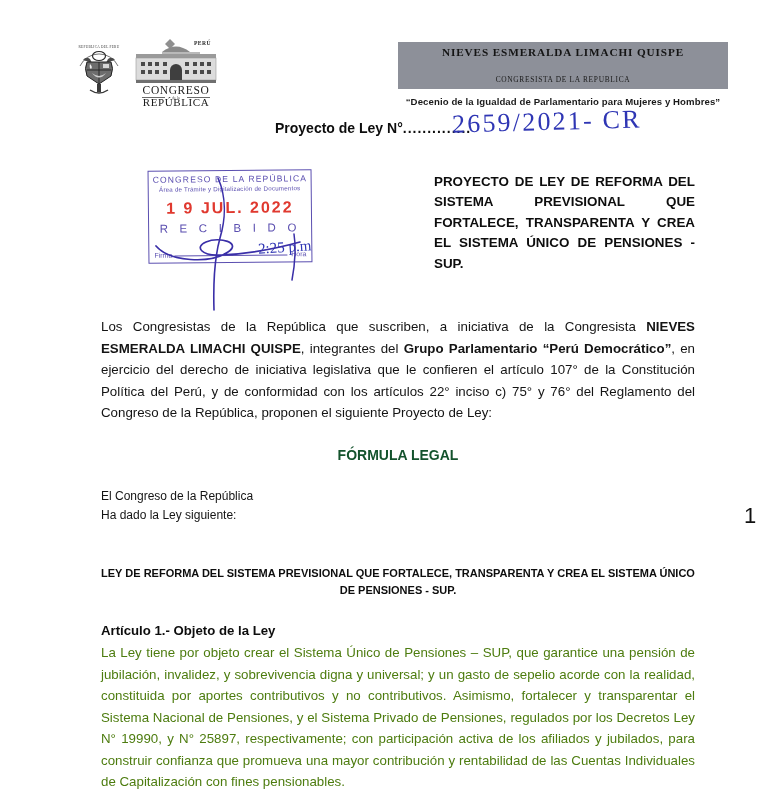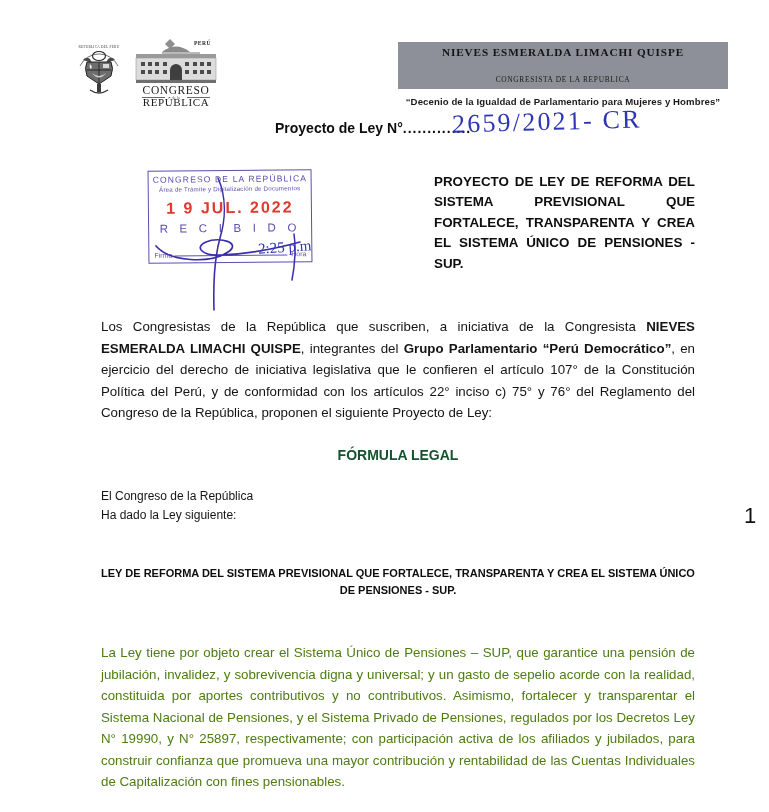--- a/index.html
+++ b/index.html
@@ -347,17 +347,18 @@
   </div>
 
   <div class="formula">FÓRMULA LEGAL</div>
   <div class="congreso-lines">
     <div>El Congreso de la República</div>
     <div>Ha dado la Ley siguiente:</div>
   </div>
 
   <div class="law-title">LEY DE REFORMA DEL SISTEMA PREVISIONAL QUE FORTALECE, TRANSPARENTA Y CREA EL SISTEMA ÚNICO DE PENSIONES - SUP.</div>
 
+  <div class="art-head">Artículo 1.- Objeto de la Ley</div>
   <div class="art-body">La Ley tiene por objeto crear el Sistema Único de Pensiones – SUP, que garantice una pensión de jubilación, invalidez, y sobrevivencia digna y universal; y un gasto de sepelio acorde con la realidad, constituida por aportes contributivos y no contributivos. Asimismo, fortalecer y transparentar el Sistema Nacional de Pensiones, y el Sistema Privado de Pensiones, regulados por los Decretos Ley N° 19990, y N° 25897, respectivamente; con participación activa de los afiliados y jubilados, para construir confianza que promueva una mayor contribución y rentabilidad de las Cuentas Individuales de Capitalización con fines pensionables.</div>
 
   <div class="page-num">1</div>
 
 </div>
 
 </body></html>

